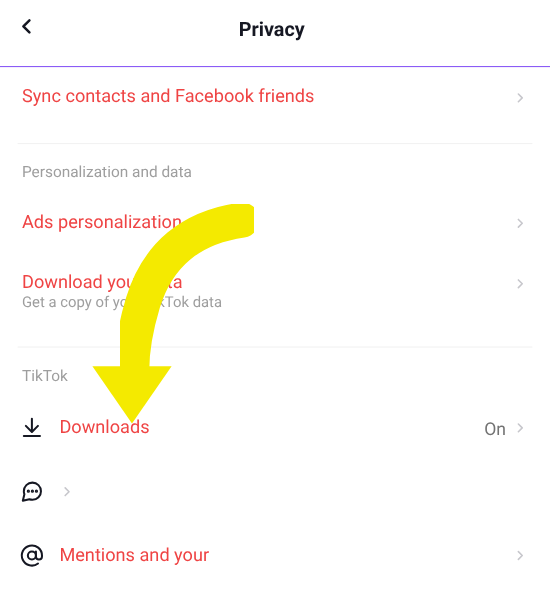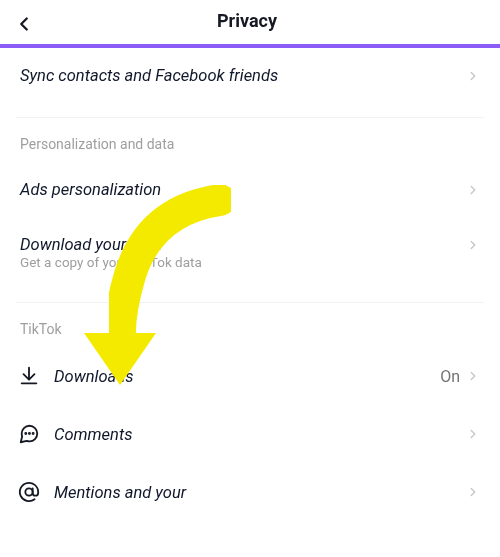--- a/index.html
+++ b/index.html
@@ -7,23 +7,23 @@
       width: 500px;
       height: 557px;
       font-family: -apple-system, BlinkMacSystemFont, "Segoe UI", Roboto, Helvetica, Arial, sans-serif;
       background: #fff;
       color: #161823;
       overflow: hidden;
       position: relative;
     }
     .header {
       display: flex;
-      align-items: flex-start;
-      padding: 10px 16px 6px 10px;
-      border-bottom: 4px solid #8b5cf6;
+      align-items: flex-end;
+      padding: 10px 16px 22px 10px;
+      border-bottom: 1px solid #8b5cf6;
     }
     .back {
       width: 28px;
       height: 28px;
       display: flex;
       align-items: center;
       justify-content: center;
       cursor: pointer;
     }
     .title {
@@ -35,22 +35,21 @@
     }
     .row {
       display: flex;
       align-items: center;
       padding: 18px 20px;
       cursor: pointer;
     }
     .row .label {
       flex: 1;
       font-size: 16.5px;
-      color: #0f172a;
-      font-style: italic;
+      color: #ef4444;
     }
     .row .value {
       font-size: 16px;
       color: #737373;
       margin-right: 6px;
     }
     .chevron {
       color: #c7c7cc;
       display: flex;
       align-items: center;
@@ -164,21 +163,20 @@
 
 <div class="row with-icon">
   <span class="icon">
     <svg width="22" height="22" viewBox="0 0 24 24" fill="none" stroke="#161823" stroke-width="2" stroke-linecap="round" stroke-linejoin="round">
         <path d="M21 11.5a8.38 8.38 0 0 1-8.5 8.5 8.5 8.5 0 0 1-3-0.55L3 21l1.55-6.5A8.38 8.38 0 0 1 4 11.5a8.5 8.5 0 0 1 17 0z"></path>
         <circle cx="8.5" cy="11.5" r="0.6" fill="#161823"></circle>
         <circle cx="12.5" cy="11.5" r="0.6" fill="#161823"></circle>
         <circle cx="16.5" cy="11.5" r="0.6" fill="#161823"></circle>
       </svg>
   </span>
-  <span class="label">Comments</span>
   <span class="chevron">
     <svg width="14" height="14" viewBox="0 0 24 24" fill="none" stroke="#c7c7cc" stroke-width="2.5" stroke-linecap="round" stroke-linejoin="round">
         <polyline points="9 18 15 12 9 6"></polyline>
       </svg>
   </span>
 </div>
 
 <div class="row with-icon">
   <span class="icon">
     <svg width="22" height="22" viewBox="0 0 24 24" fill="none" stroke="#161823" stroke-width="2" stroke-linecap="round" stroke-linejoin="round">

